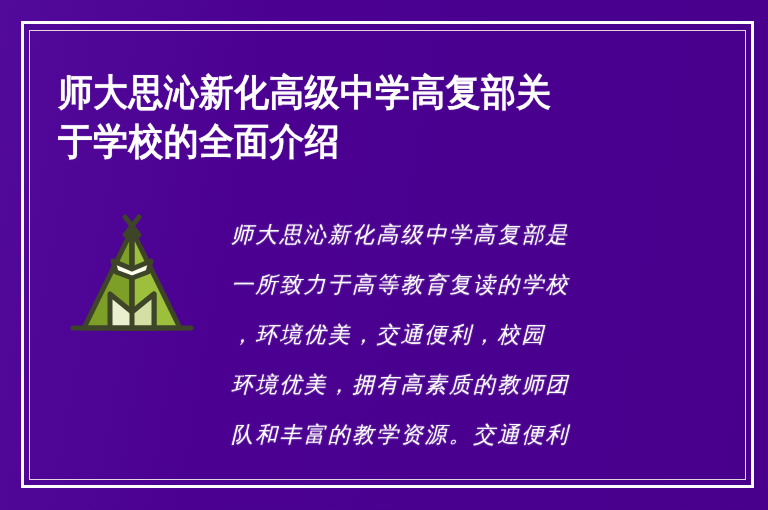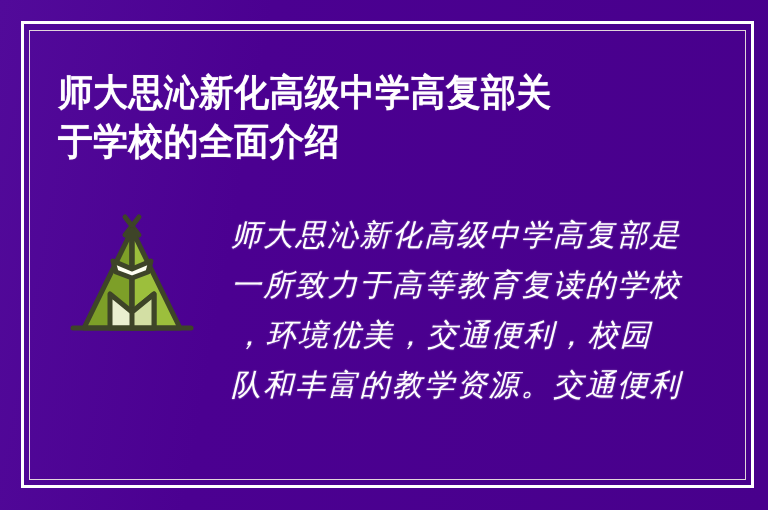--- a/index.html
+++ b/index.html
@@ -78,29 +78,28 @@
   
   .body-block {
     position: absolute;
     left: 231px;
     top: 210px;
     width: 424px;
   }
 
   .body-line {
     color: #ffffff;
-    font-size: 30px;
+    font-size: 22px;
     line-height: 50px;
     font-weight: 400;
     font-style: italic;
     letter-spacing: 2.2px;
     white-space: nowrap;
     text-shadow: 0 0 2px rgba(255,255,255,.45),
                  0 1px 1px rgba(120,60,190,.35);
-    text-align: center;
   }
 </style>
 </head>
 <body>
 
 <div id="poster">
 
   <div class="frame-outer"></div>
   <div class="frame-inner"></div>
 
@@ -130,16 +129,17 @@
 
         <path d="M11 120 L129 120" stroke-width="5"></path>
       </g>
     </svg>
   </div>
 
   <div class="body-block">
     <div class="body-line">师大思沁新化高级中学高复部是</div>
     <div class="body-line">一所致力于高等教育复读的学校</div>
     <div class="body-line">，环境优美，交通便利，校园</div>
+    <div class="body-line">环境优美，拥有高素质的教师团</div>
     <div class="body-line">队和丰富的教学资源。交通便利</div>
   </div>
 
 </div>
 
 </body></html>

